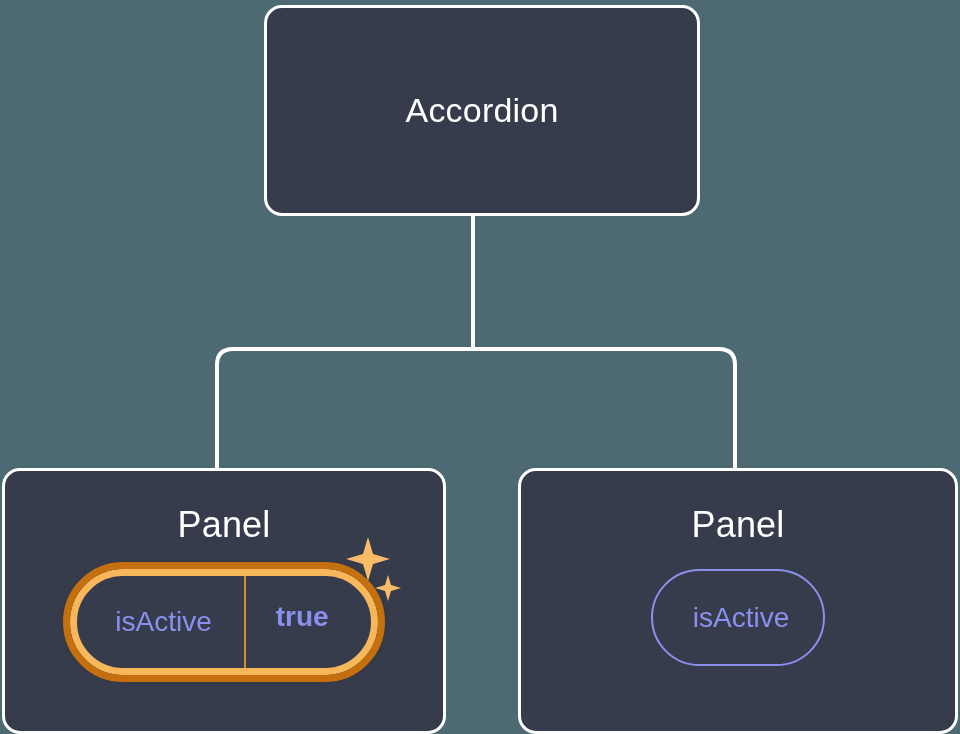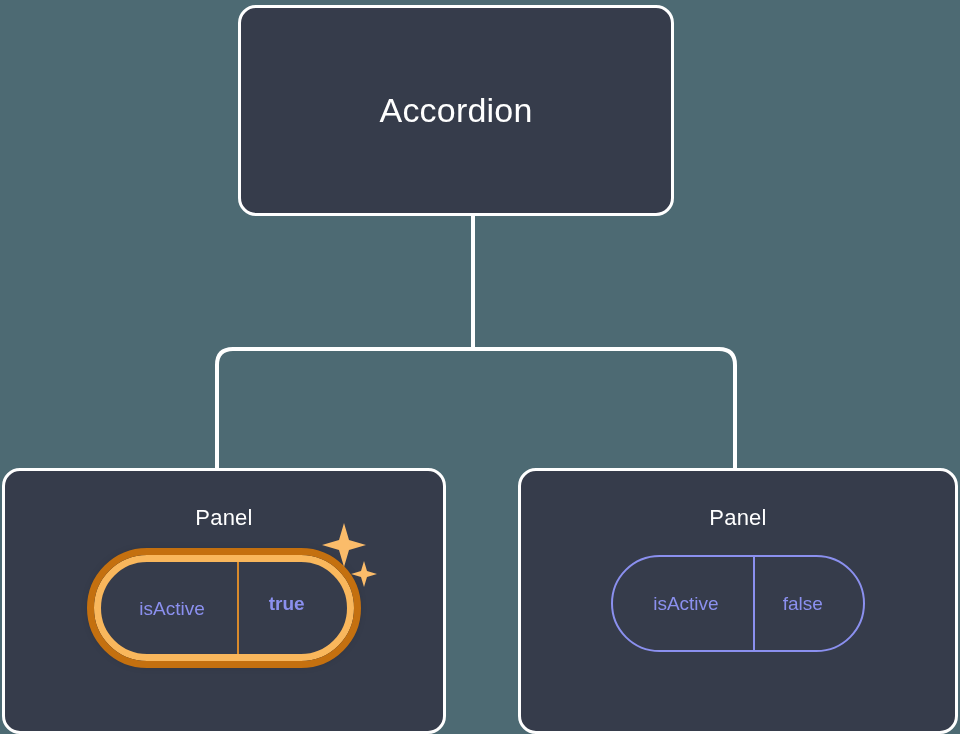--- a/index.html
+++ b/index.html
@@ -32,21 +32,21 @@
   
   .node {
     position: absolute;
     background: #363c4b;
     border: 3px solid #ffffff;
     border-radius: 18px;
     box-sizing: border-box;
   }
 
   .node-root {
-    left: 238px;
+    left: 264px;
     top: 5px;
     width: 436px;
     height: 211px;
     display: flex;
     align-items: center;
     justify-content: center;
   }
   .node-root .node-title {
     font-size: 34px;
     color: #ffffff;
@@ -60,21 +60,21 @@
     display: flex;
     flex-direction: column;
     align-items: center;
     padding-top: 36px;
     overflow: visible;
   }
   .node-panel.left  { left: 2px; }
   .node-panel.right { left: 518px; width: 440px; }
 
   .node-panel .node-title {
-    font-size: 22px;
+    font-size: 36px;
     color: #ffffff;
     letter-spacing: 0.2px;
     line-height: 1;
   }
 
   
   .pill-wrap {
     position: relative;
     margin-top: 26px;
   }
@@ -85,21 +85,21 @@
     box-sizing: border-box;
     background: transparent;
   }
   .pill-cell {
     display: flex;
     align-items: center;
     justify-content: center;
     box-sizing: border-box;
   }
   .pill-key, .pill-val {
-    font-size: 19px;
+    font-size: 28px;
     line-height: 1;
     white-space: nowrap;
   }
 
   
   .pill.normal {
     border: 2px solid #8b90ef;
     height: 97px;
   }
   .pill.normal .pill-key { padding: 0 34px 0 40px; color: #8b90ef; }
@@ -166,18 +166,17 @@
       </svg>
     </div>
   </div>
 
   <div class="node node-panel right">
     <span class="node-title">Panel</span>
 
     <div class="pill-wrap">
       <div class="pill normal">
         <div class="pill-cell pill-key">isActive</div>
-        <div class="pill-cell pill-val">false</div>
       </div>
     </div>
   </div>
 
 </div>
 
 </body></html>

